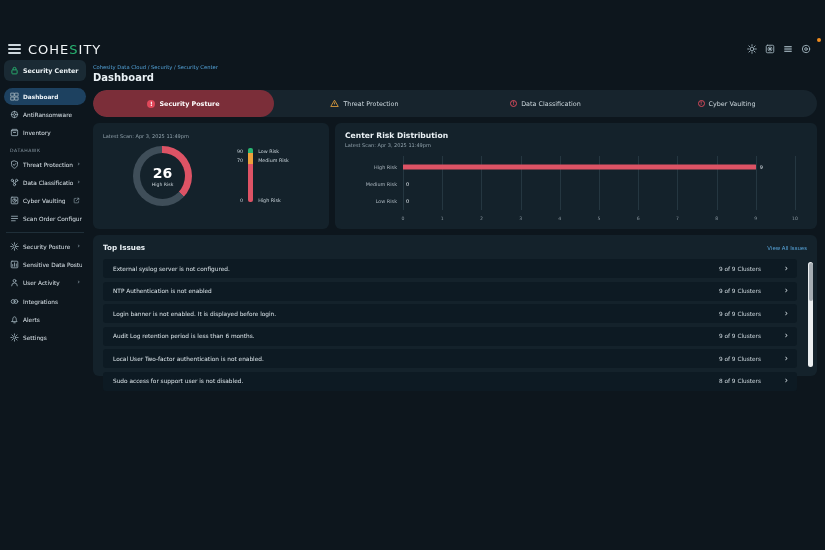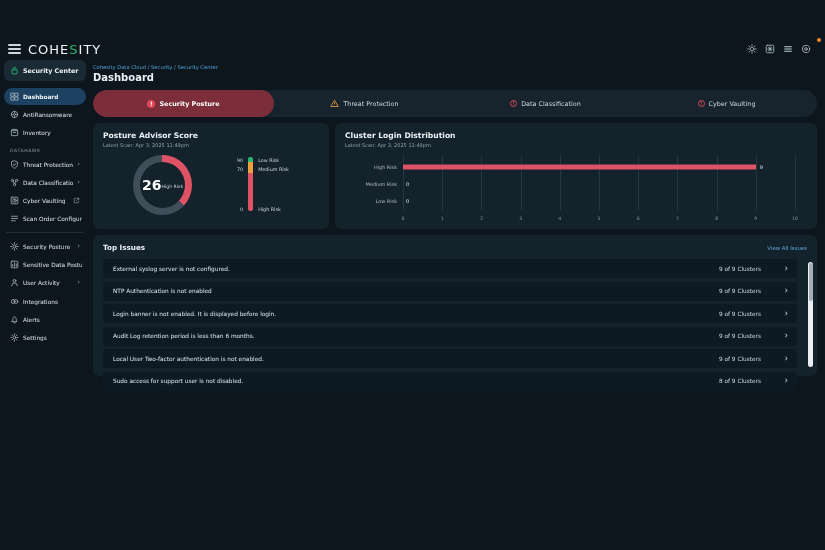--- a/index.html
+++ b/index.html
@@ -47,21 +47,21 @@
   .tab .ic.warn svg { width:9px; height:9px; }
 
   .cards-row { margin-top:6px; display:flex; gap:6px; }
   .card { background:#14222b; border-radius:6px; padding:8px 10px; }
   .card-title { font-size:7.6px; font-weight:bold; color:#eaf1f5; }
   .card-sub { font-size:5px; color:#92a3ad; margin-top:2px; }
 
   .posture-card { width:236px; height:106px; flex:none; }
   .gauge-wrap { display:flex; margin-top:7px; }
   .donut { position:relative; width:60px; height:60px; border-radius:50%; margin-left:30px; }
-  .donut-hole { position:absolute; inset:7px; border-radius:50%; background:#14222b; display:flex; flex-direction:row; align-items:center; justify-content:center;text-align:center; }
+  .donut-hole { position:absolute; inset:7px; border-radius:50%; background:#14222b; display:flex; flex-direction:column; align-items:center; justify-content:center;text-align:center; }
   .score { font-size:14px; font-weight:bold; color:#fff; line-height:1; }
   .score-label { font-size:4.6px; color:#cdd7dd; margin-top:2px; }
   .legend { position:relative; margin-left:42px; width:86px; height:58px; font-size:4.8px; }
   .legend-bar { position:absolute; left:14px; top:2px; bottom:2px; width:5px; border-radius:2px; overflow:hidden; display:flex; flex-direction:column; }
   .legend-num { position:absolute; right:76px; color:#cdd7dd; }
   .legend-lab { position:absolute; left:24px; color:#cdd7dd; white-space:nowrap; }
 
   .cluster-card { flex:1; height:106px; position:relative; }
   .chart { position:relative; margin-top:8px; height:66px; }
   .plot { position:absolute; left:58px; right:12px; top:0; bottom:12px; }
@@ -300,21 +300,20 @@
           <span>Data Classification</span>
         </div>
         <div class="tab">
           <span class="alert-circle">!</span>
           <span>Cyber Vaulting</span>
         </div>
       </div>
 
     <div class="cards-row">
       <div class="card posture-card">
-        <div class="card-title">Posture Advisor Score</div>
         <div class="card-sub">Latest Scan: Apr 3, 2025 11:49pm</div>
         <div class="gauge-wrap">
           <div class="donut" id="donut" style="background: conic-gradient(rgb(221, 83, 101) 0deg, rgb(221, 83, 101) 134deg, rgb(63, 78, 89) 134deg, rgb(63, 78, 89) 360deg);">
             <div class="donut-hole">
               <div class="score">26</div>
               <div class="score-label">High Risk</div>
             </div>
           </div>
           <div class="legend" id="gauge-legend">
               <div class="legend-bar">
@@ -326,21 +325,21 @@
               <span class="legend-lab" style="top:3px">Low Risk</span>
               <span class="legend-num" style="top:12px">70</span>
               <span class="legend-lab" style="top:12px">Medium Risk</span>
               <span class="legend-num" style="bottom:1px">0</span>
               <span class="legend-lab" style="bottom:1px">High Risk</span>
             </div>
         </div>
       </div>
 
       <div class="card cluster-card">
-        <div class="card-title">Cluster Login Distribution</div>
+        <div class="card-title">Center Risk Distribution</div>
         <div class="card-sub">Latest Scan: Apr 3, 2025 11:49pm</div>
         <div class="chart">
           <div class="plot" id="bar-plot">
               <div class="gridline" style="left:0%"></div>
               <span class="xtick" style="left:0%">0</span>
               <div class="gridline" style="left:10%"></div>
               <span class="xtick" style="left:10%">1</span>
               <div class="gridline" style="left:20%"></div>
               <span class="xtick" style="left:20%">2</span>
               <div class="gridline" style="left:30%"></div>

